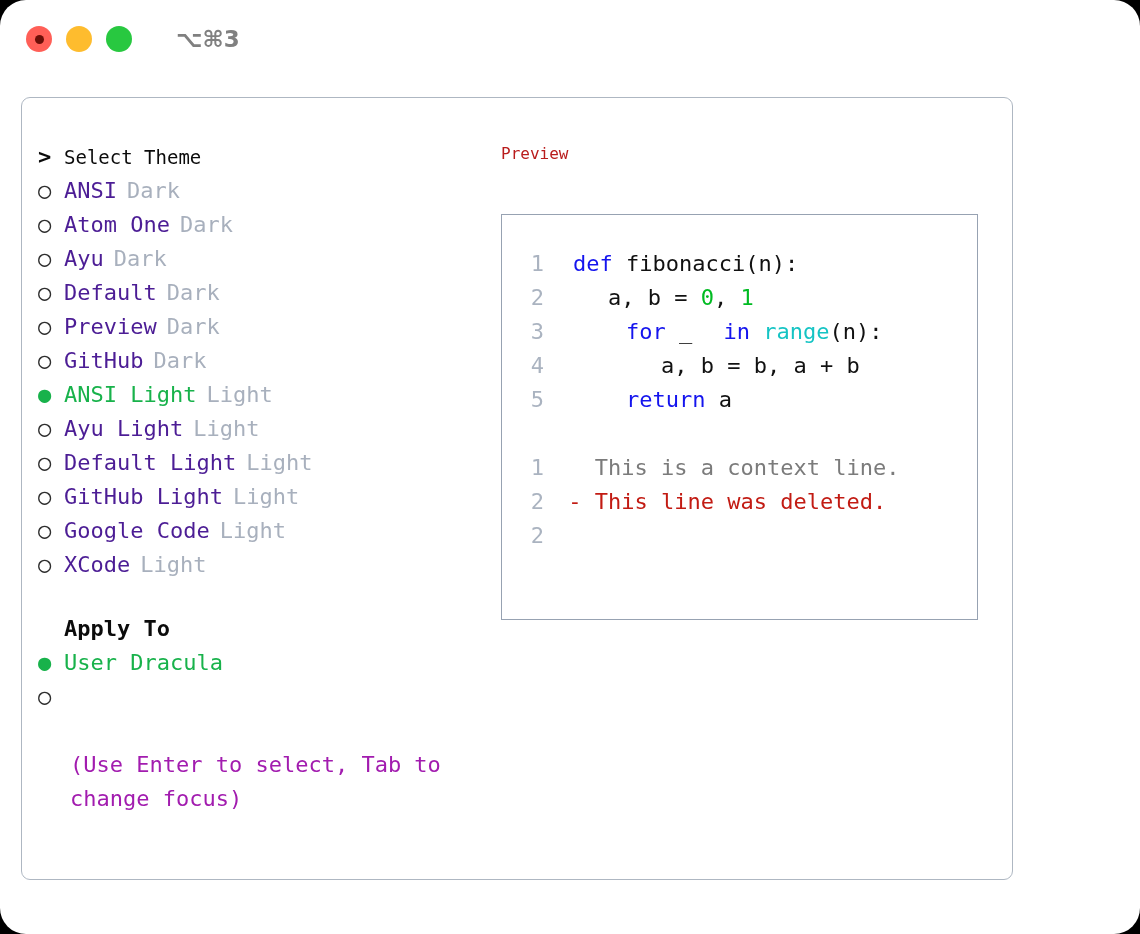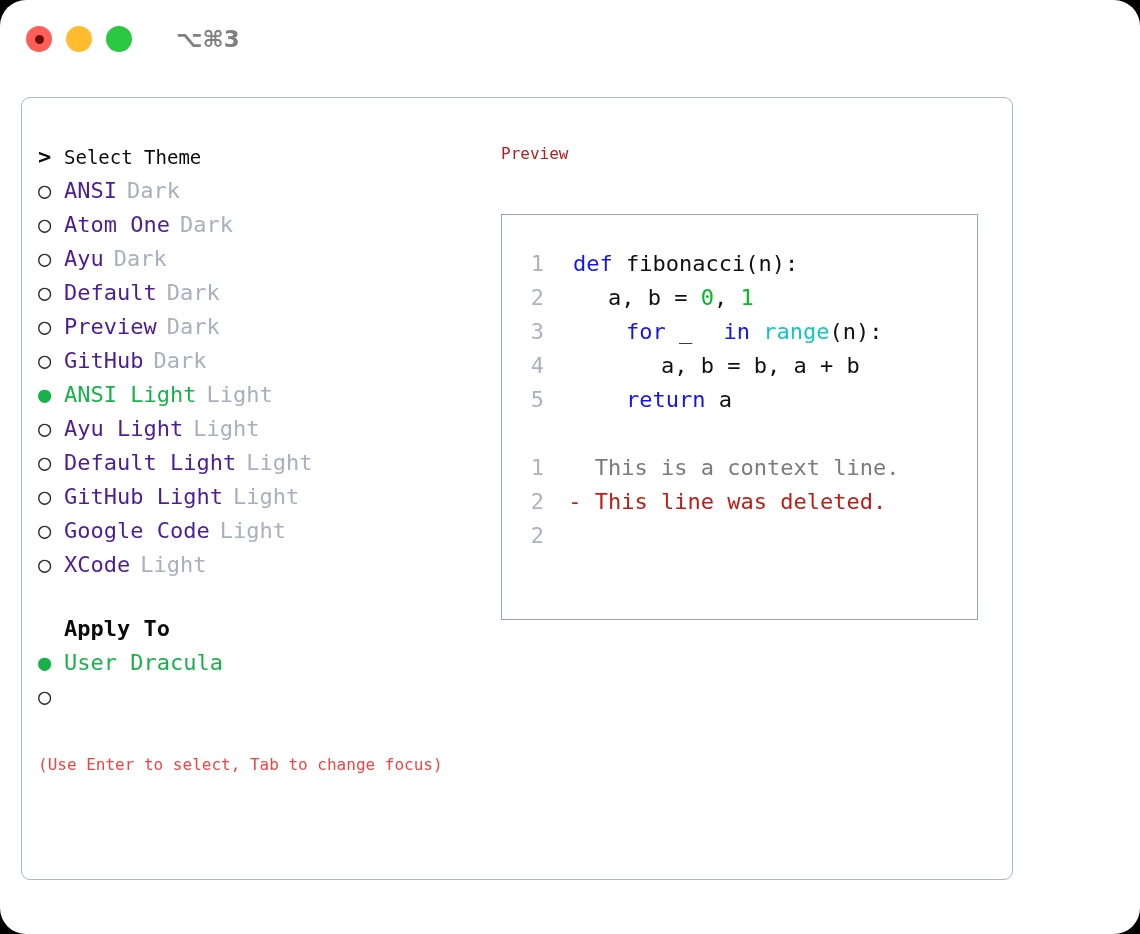--- a/index.html
+++ b/index.html
@@ -130,25 +130,26 @@
     font-weight: bold;
     font-size: 22px;
   }
   .opt-name { color: #1c1c1c; }
   .opt-name.sel { color: #18b24b; }
 
   .gap-sm { height: 30px; }
 
   .hint {
     margin-top: 30px;
-    color: #ef4444;
-    font-size: 16px;
+    color: #a21caf;
+    font-size: 22px;
     line-height: 34px;
     width: 420px;
     font-family: "DejaVu Sans Mono", monospace;
+    margin-left: 32px;
   }
 
   
   .right {
     position: absolute;
     left: 479px;
     top: 46px;
     width: 500px;
   }
   .preview-title {

